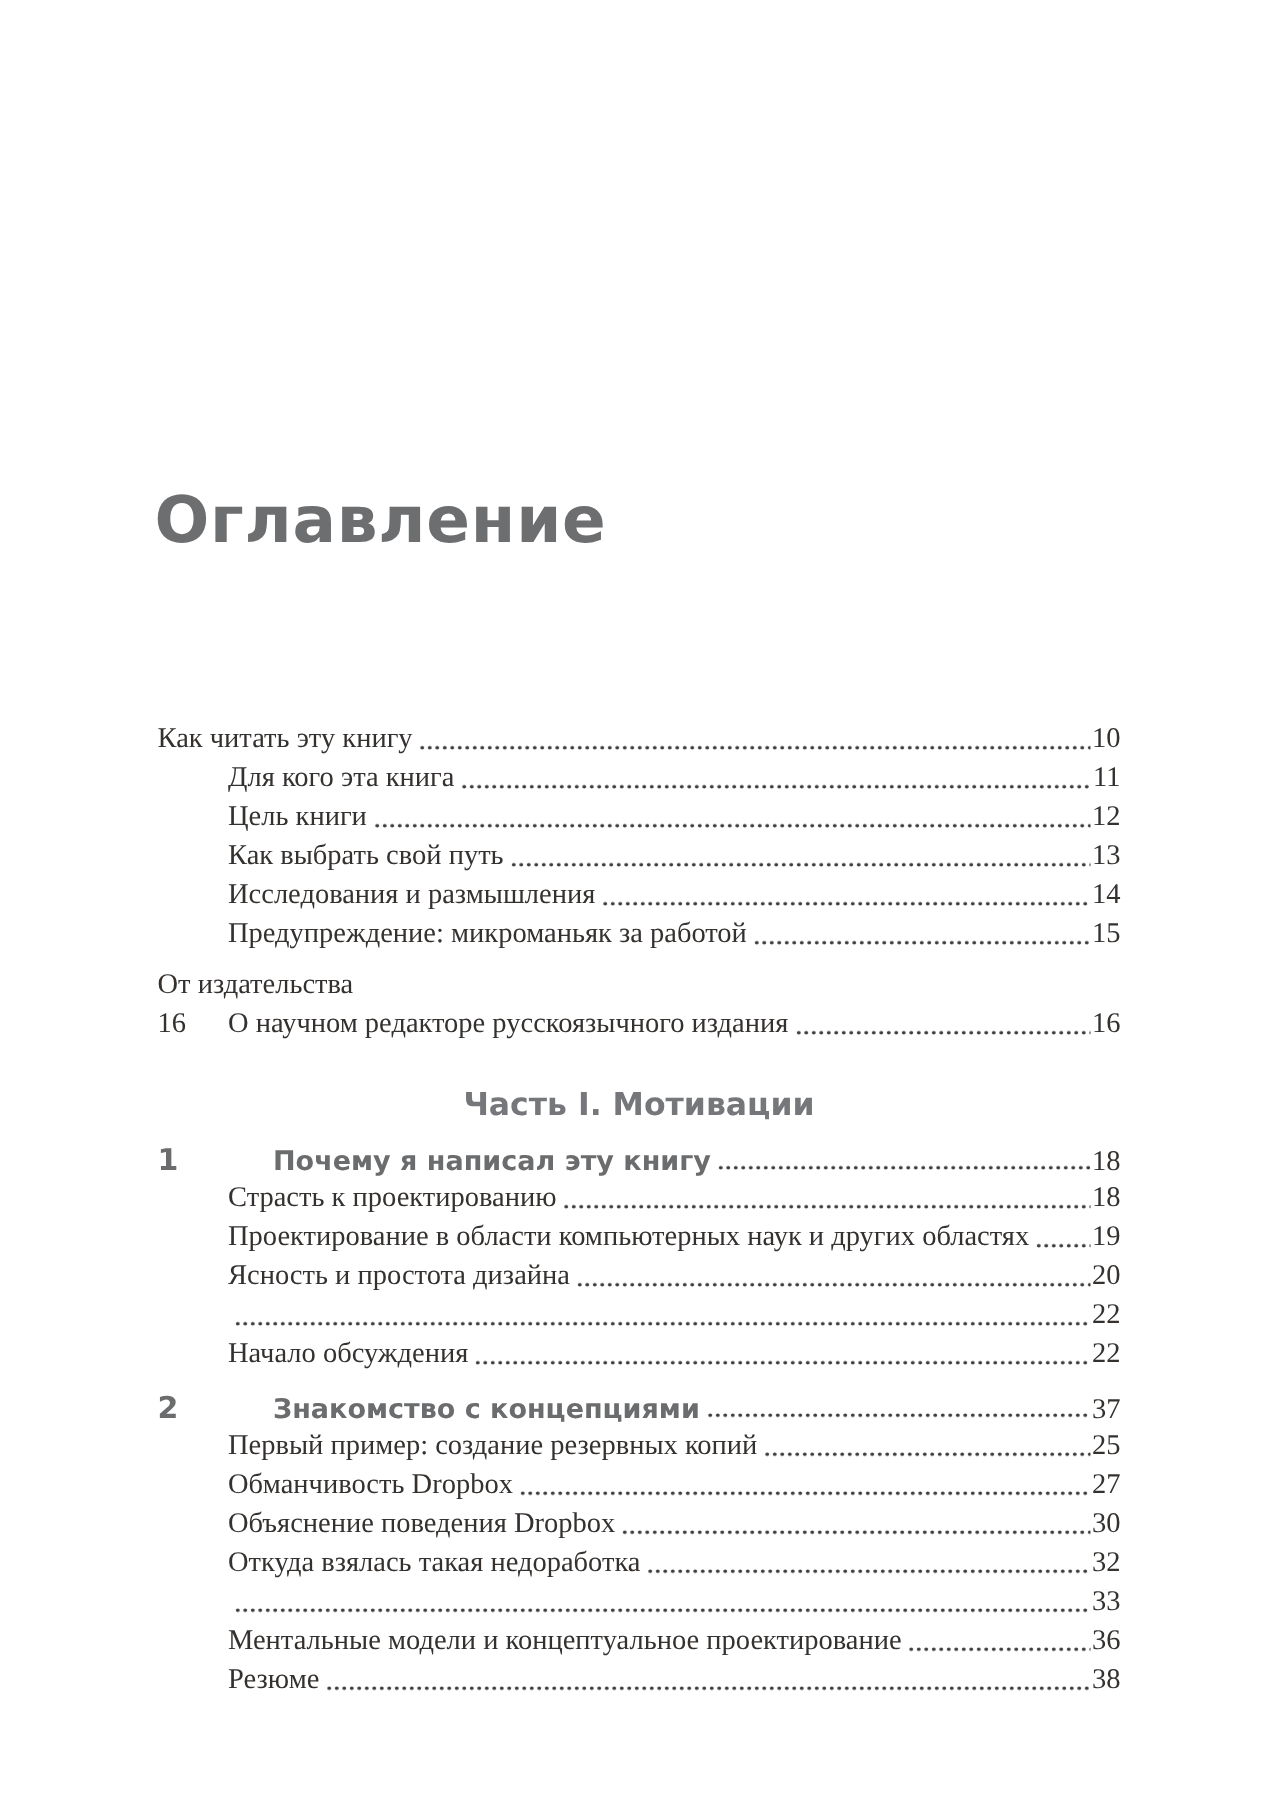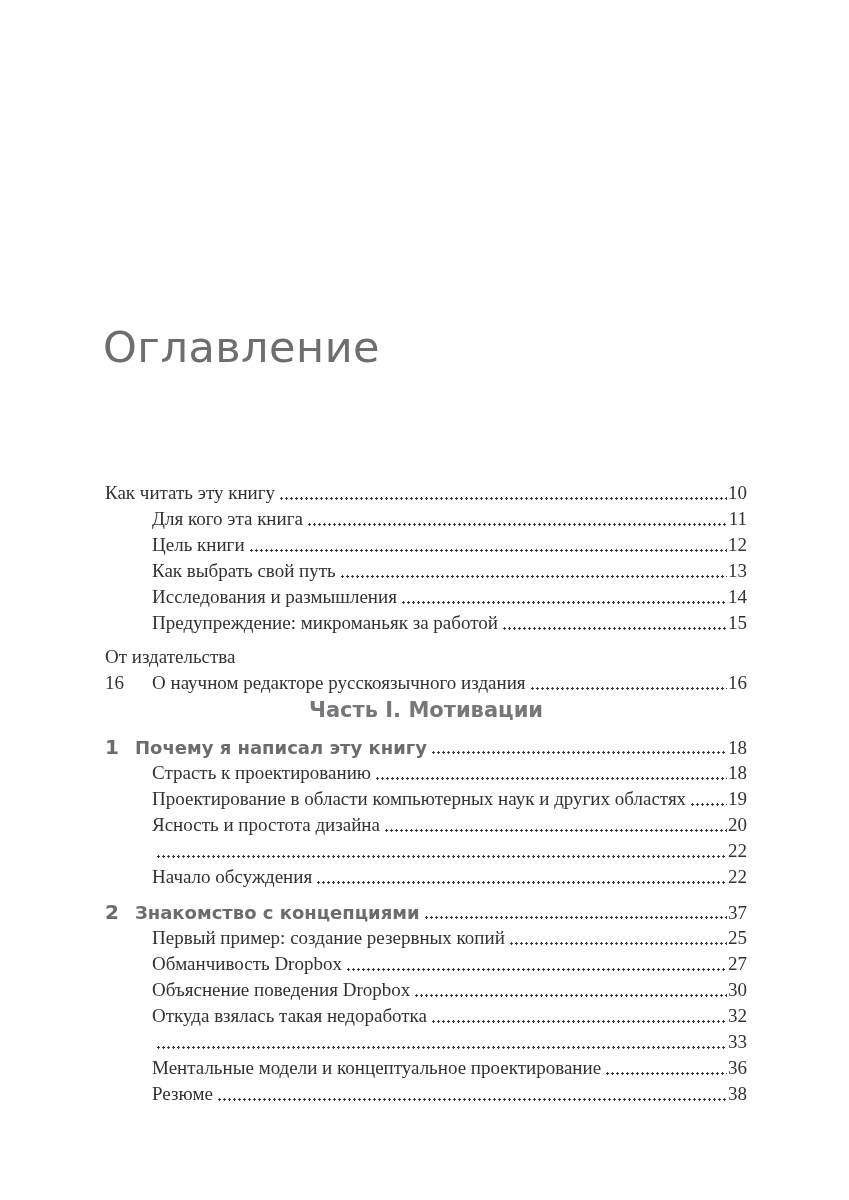--- a/index.html
+++ b/index.html
@@ -9,21 +9,21 @@
     width:849px; height:1200px;
     background:#ffffff;
     overflow:hidden;
     font-family:"Liberation Serif", serif;
   }
   .doc-title {
     position:absolute;
     left:103px; top:322px;
     font-family:"DejaVu Sans", sans-serif;
     font-size:43px;
-    font-weight:400;
+    font-weight:700;
     color:#6d6e70;
     letter-spacing:0.5px;
   }
   .toc {
     position:absolute;
     left:105px; right:102px; top:480px;
   }
   .row {
     display:flex;
     align-items:baseline;
@@ -40,20 +40,21 @@
     margin-left:4px; margin-right:1px;
     background-image:radial-gradient(circle, #3e3b39 1px, rgba(0,0,0,0) 1.35px);
     background-size:5px 3px;
     background-repeat:repeat-x;
     background-position:left bottom 6px;
     min-width:8px;
   }
   .pg { white-space:nowrap; }
   .gap-sm { margin-top:8px;flex-direction:column; }
   .part-heading {
+    margin-top:26px;
     height:28px; line-height:28px;
     text-align:center;
     font-family:"DejaVu Sans", sans-serif;
     font-size:21px;
     font-weight:bold;
     color:#76777a;
   }
   .chapter-row { margin-top:10px; }
   .chapter-row.second { margin-top:9px; }
   .ch-num {
@@ -62,20 +63,21 @@
     font-size:20px;
     font-weight:bold;
     color:#6b6c6e;
   }
   .ch-title {
     white-space:nowrap;
     font-family:"DejaVu Sans", sans-serif;
     font-size:18px;
     font-weight:bold;
     color:#6b6c6e;
+    margin-left:47px;
   }
 </style>
 </head>
 <body>
 
 <div class="page">
 
   <div class="doc-title">Оглавление</div>
 
   <div class="toc">

